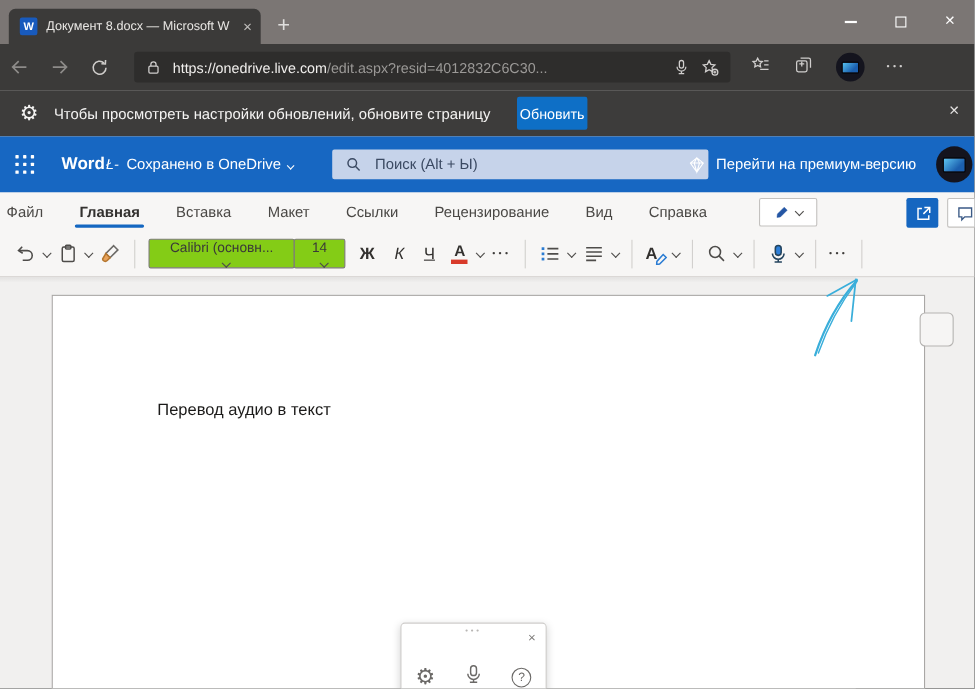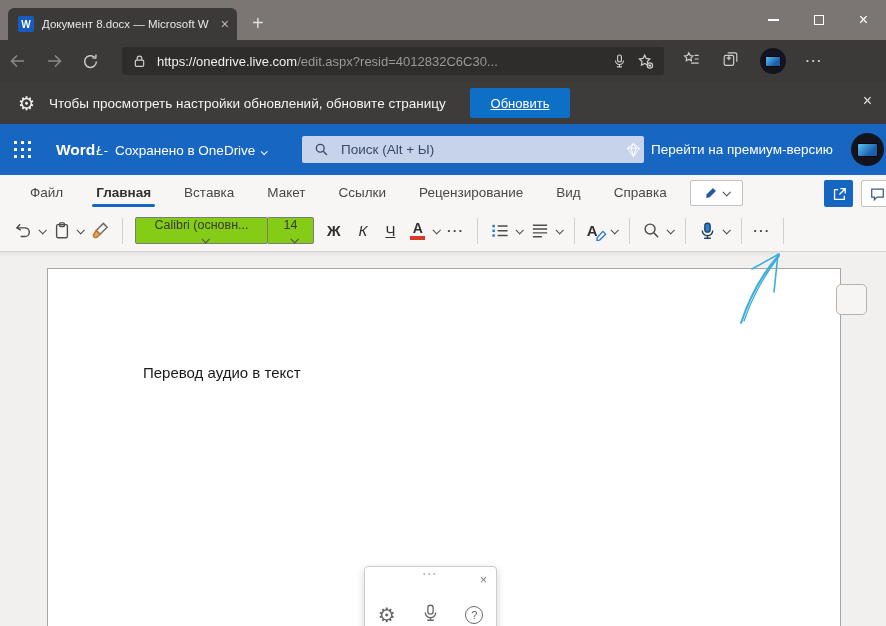--- a/index.html
+++ b/index.html
@@ -40,23 +40,23 @@
   .avatar{ width:26px; height:26px; border-radius:50%; background:#14141e; overflow:hidden;
            display:flex; align-items:center; justify-content:center; }
   .avatar .scr{ width:16px; height:11px; border-radius:1.5px;
                 background:linear-gradient(135deg,#57c2f0,#1b5fae 70%); border:1px solid #06070c; }
   .dots3{ font-size:8px; letter-spacing:3px; line-height:1; white-space:nowrap; }
   
   .notif{ position:absolute; left:0; top:82px; width:886px; height:42px; background:#3d3c3b;
           display:flex; align-items:center; }
   .notif-gear{ color:#f3f2f1; font-size:19px; margin-left:18px; line-height:1; }
   .notif-text{ color:#f5f4f3; font-size:13.5px; margin-left:14px; }
-  .notif-btn{ position:absolute; left:470px; top:6px; width:100px; height:30px; background:#0e6fc6;
+  .notif-btn{ position:absolute; left:470px; top:6px; width:64px; height:30px; background:#0e6fc6;
               color:#fff; font-size:13px; border:none; border-radius:2px; display:flex;
-              align-items:center; justify-content:center; font-family:inherit;text-decoration:underline; }
+              align-items:center; justify-content:center; font-family:inherit; }
   .notif-close{ position:absolute; right:14px; top:10px; color:#e4e2e1; font-size:16px; }
   
   .wordhdr{ position:absolute; left:0; top:124px; width:886px; height:51px; background:#1767c2;
             display:flex; align-items:center; color:#fff; }
   .gridicon{ width:18px; height:18px; margin-left:14px; display:grid;
              grid-template-columns:repeat(3,1fr); grid-template-rows:repeat(3,1fr); gap:3.5px; }
   .gridicon i{ width:3px; height:3px; background:#fff; border-radius:0.5px; }
   .brand{ margin-left:24px; display:flex; align-items:baseline; white-space:nowrap; }
   .brand b{ font-size:15.5px; font-weight:bold; }
   .brand .abbrev{ font-size:13px; font-style:italic; margin-left:1px; }
@@ -70,21 +70,21 @@
   .hsearch span{ font-size:13.5px; margin-left:12px; }
   .premium{ position:absolute; left:624px; top:0; height:51px; display:flex; align-items:center; }
   .premium svg{ stroke:#fff; fill:none; stroke-width:1.1; }
   .premium span{ font-size:13.5px; margin-left:8px; }
   .hdr-avatar{ position:absolute; right:2px; top:9px; width:33px; height:33px; border-radius:50%;
                background:#14141e; overflow:hidden; display:flex; align-items:center; justify-content:center; }
   .hdr-avatar .scr{ width:21px; height:14px; border-radius:2px;
                background:linear-gradient(135deg,#5ec6f2,#1b5fae 70%); border:1px solid #06070c; }
   
   .tabsrow{ position:absolute; left:0; top:175px; width:886px; height:35px; background:#f7f6f5; }
-  .rtabs{ display:flex; align-items:center; height:35px; padding-left:30px; gap:33px; }
+  .rtabs{ display:flex; align-items:center; height:35px; padding-left:6px; gap:33px; }
   .rtab{ font-size:13.5px; color:#4a4845; position:relative; height:35px; display:flex; align-items:center; }
   .rtab.active{ color:#33312f; font-weight:bold; }
   .rtab.active::after{ content:""; position:absolute; left:-4px; right:-4px; bottom:3px; height:3px;
                        background:#1467c1; border-radius:2px; }
   .penbtn{ position:absolute; left:690px; top:5px; width:53px; height:26px; background:#fff;
            border:1px solid #c3c1bf; border-radius:2px; display:flex; align-items:center; justify-content:center; }
   .penbtn svg{ stroke:#2456a4; fill:#2456a4; stroke-width:0.5; }
   .sharebtn{ position:absolute; left:824px; top:5px; width:29px; height:27px; background:#1566c0;
              border-radius:2px; display:flex; align-items:center; justify-content:center; }
   .sharebtn svg{ stroke:#fff; fill:none; stroke-width:1.5; }

